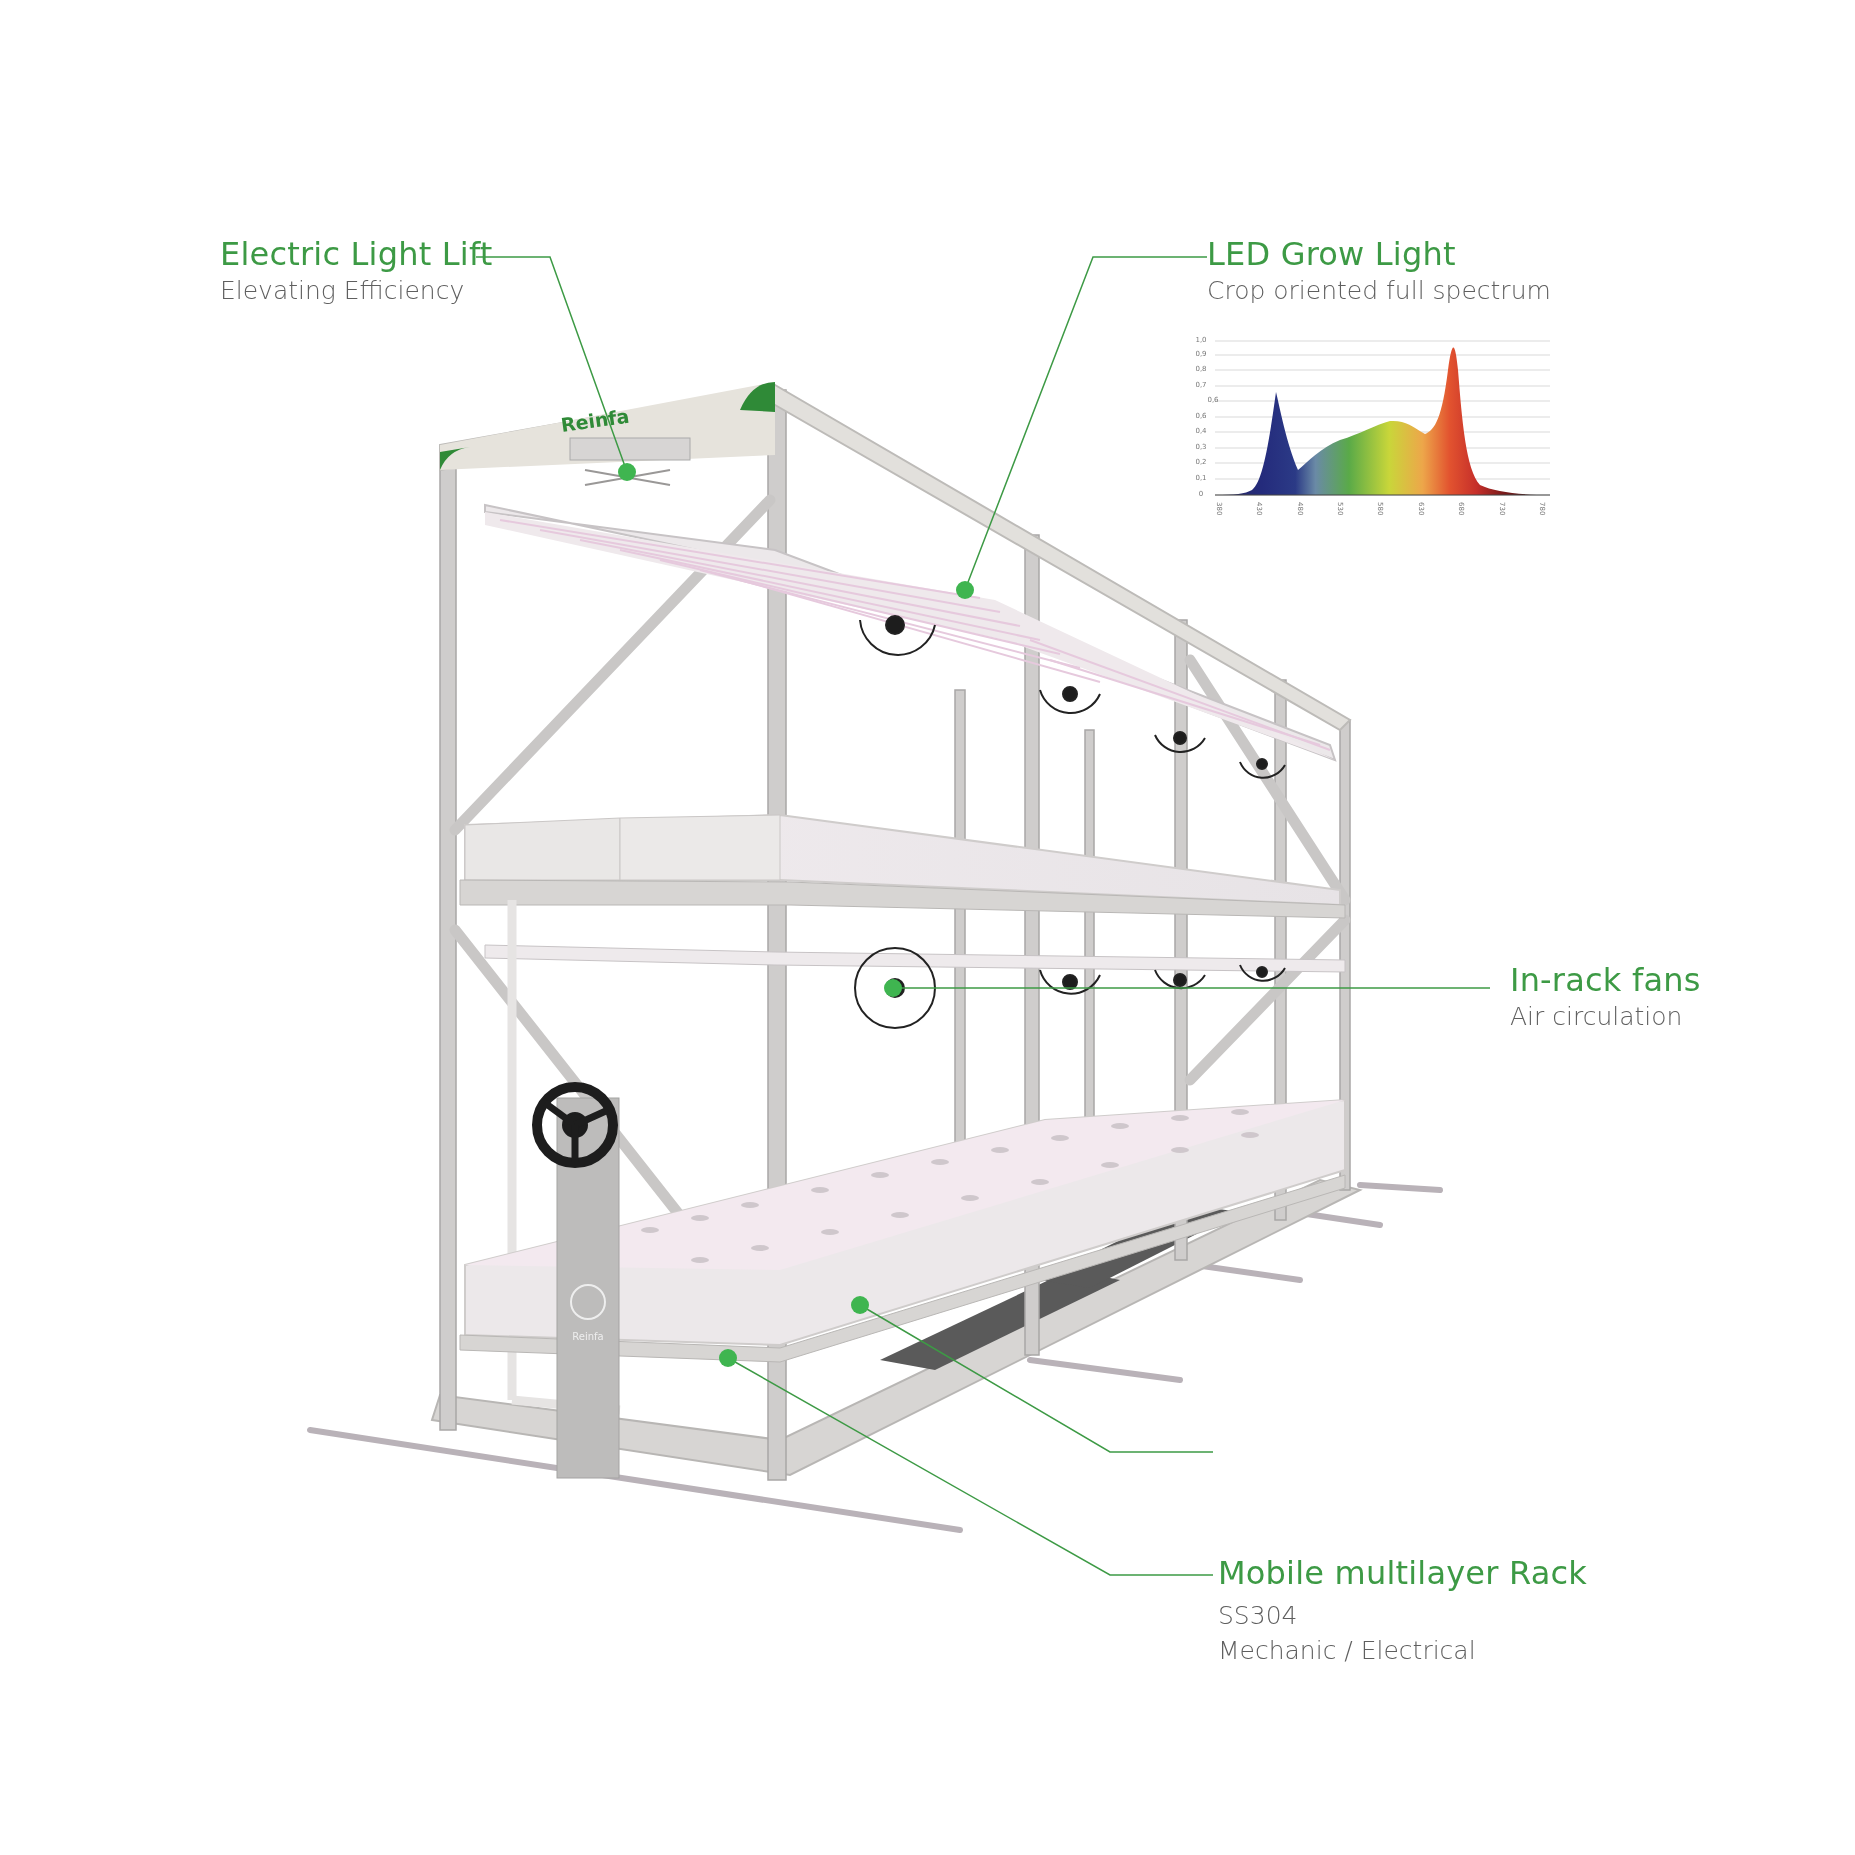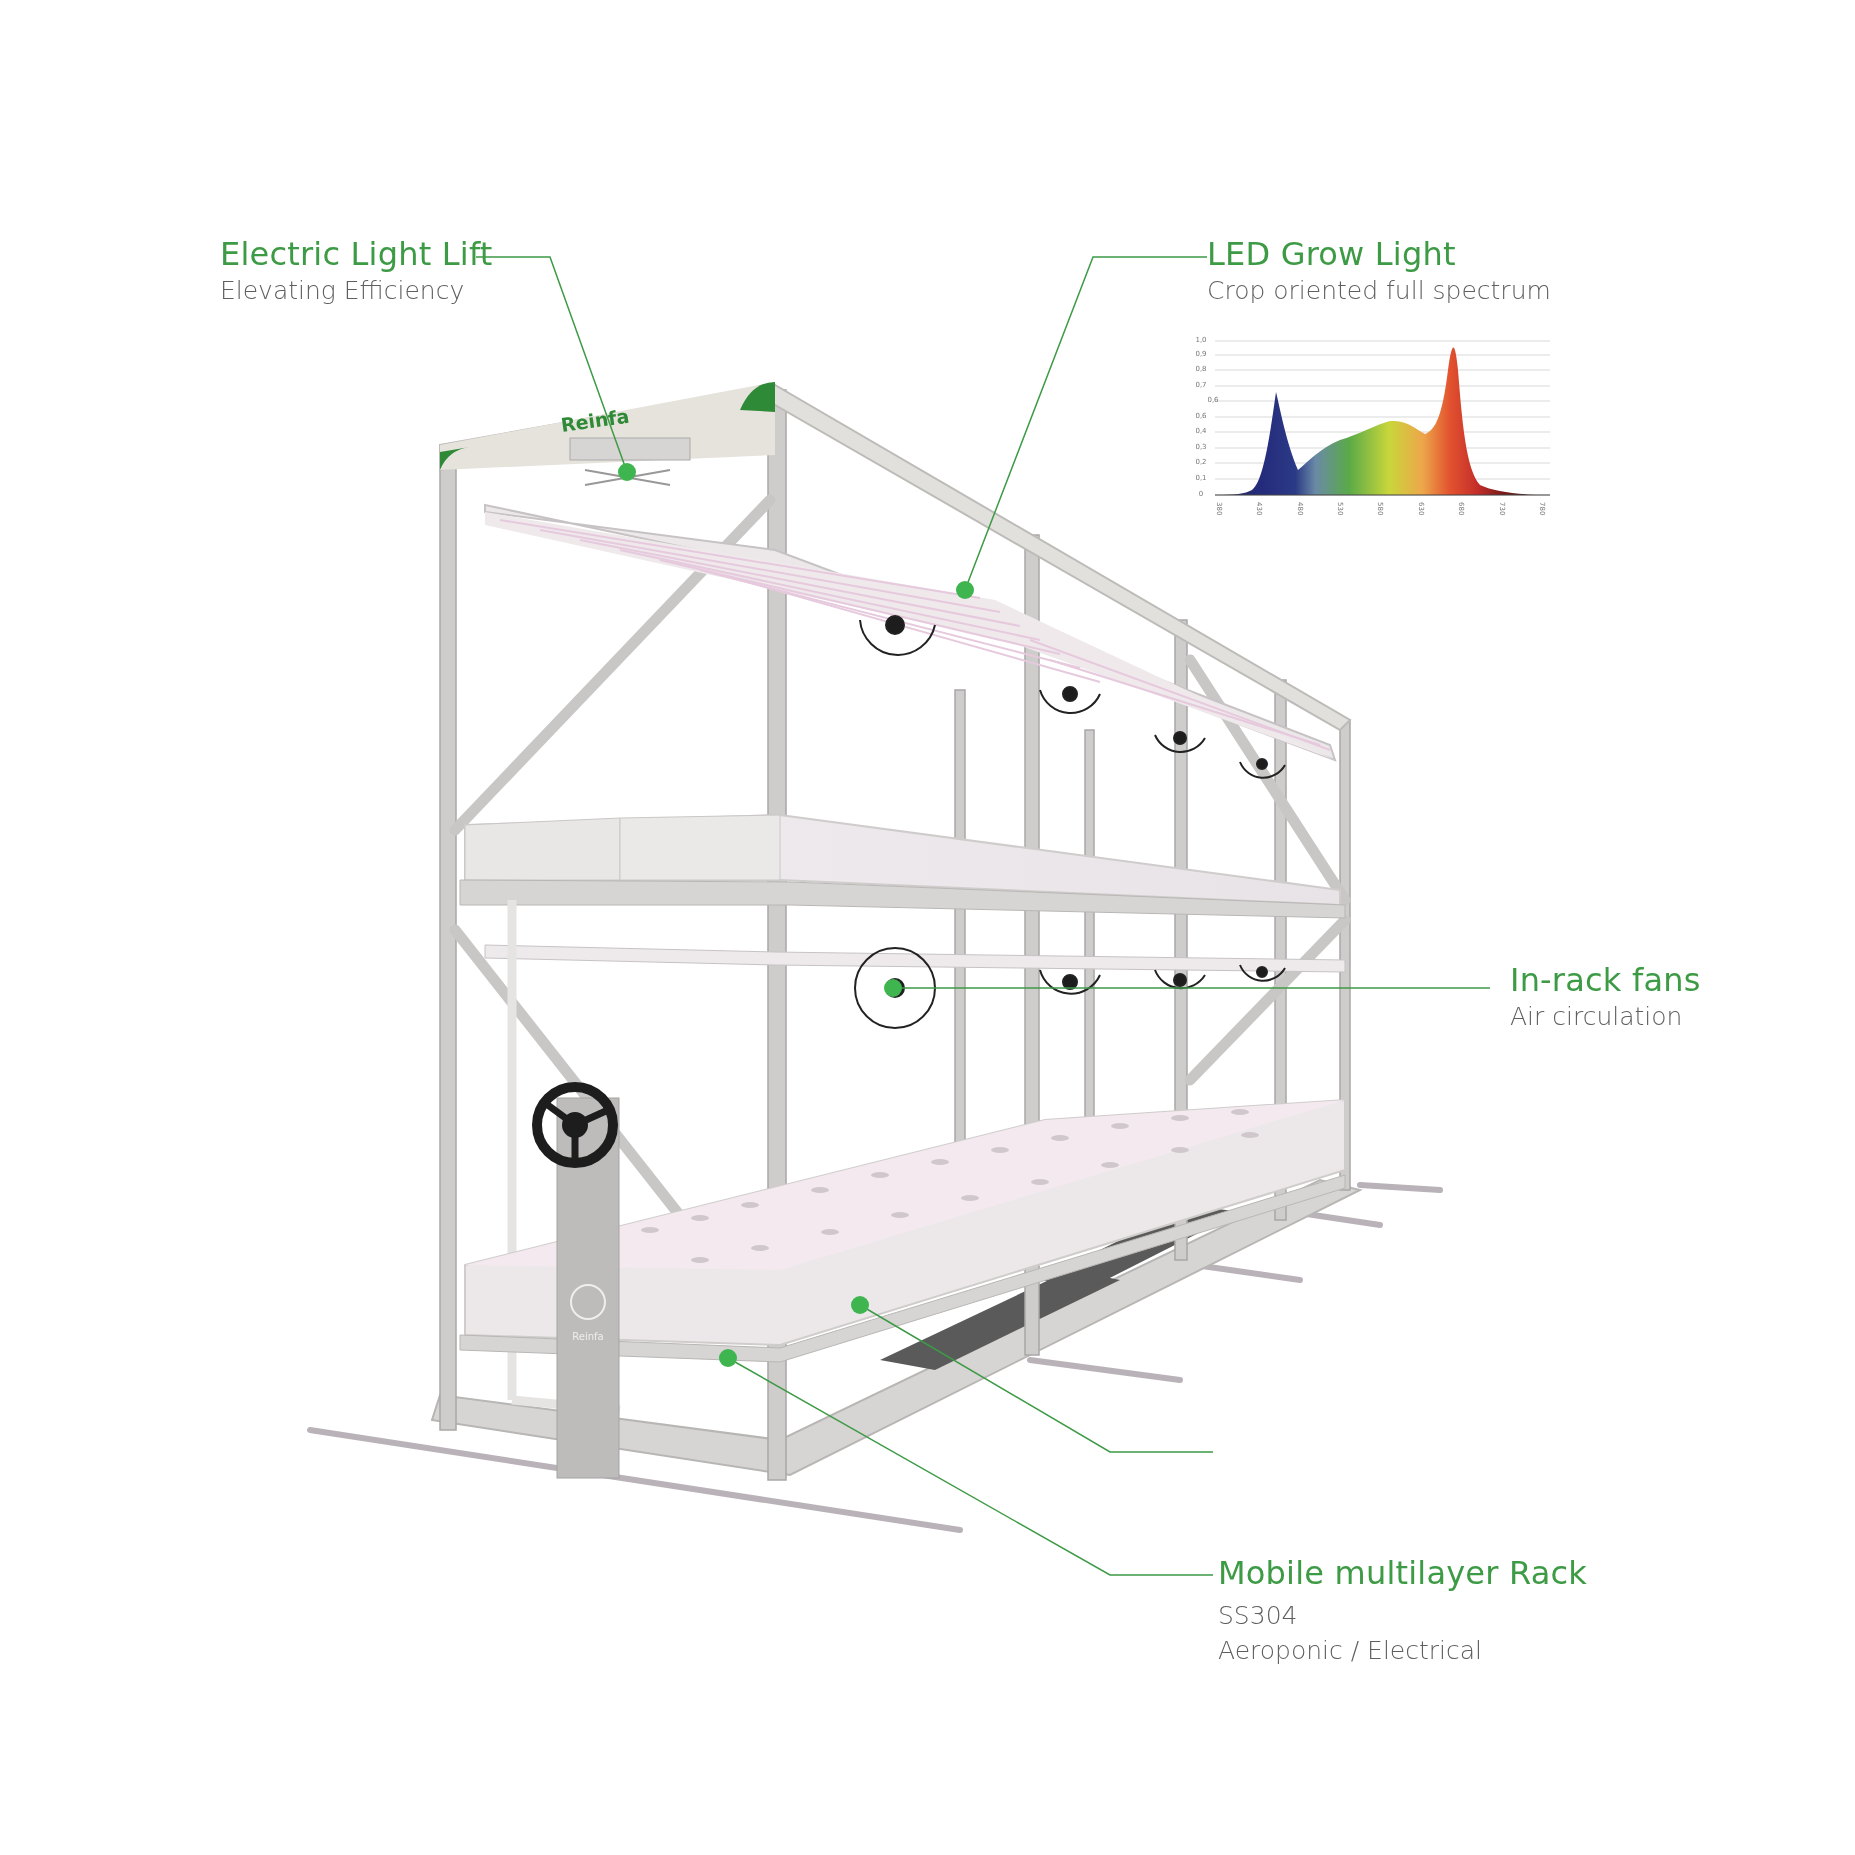--- a/index.html
+++ b/index.html
@@ -193,21 +193,21 @@
 
   <div class="callout" style="left:1510px; top:962px;">
     <div class="title">In-rack fans</div>
     <div class="sub">Air circulation</div>
   </div>
 
 
   <div class="callout" style="left:1218px; top:1555px;">
     <div class="title">Mobile multilayer Rack</div>
     <div class="sub" style="margin-top:6px;">SS304</div>
-    <div class="sub">Aeroponic / Electrical</div>
+    <div class="sub">Mechanic / Electrical</div>
   </div>
 
   <div class="chart">
     <svg width="400" height="200" viewBox="0 0 400 200">
       <g stroke="#d9d9d9" stroke-width="1">
         <line x1="25" y1="11" x2="360" y2="11"></line>
         <line x1="25" y1="25" x2="360" y2="25"></line>
         <line x1="25" y1="40" x2="360" y2="40"></line>
         <line x1="25" y1="56" x2="360" y2="56"></line>
         <line x1="25" y1="71" x2="360" y2="71"></line>

